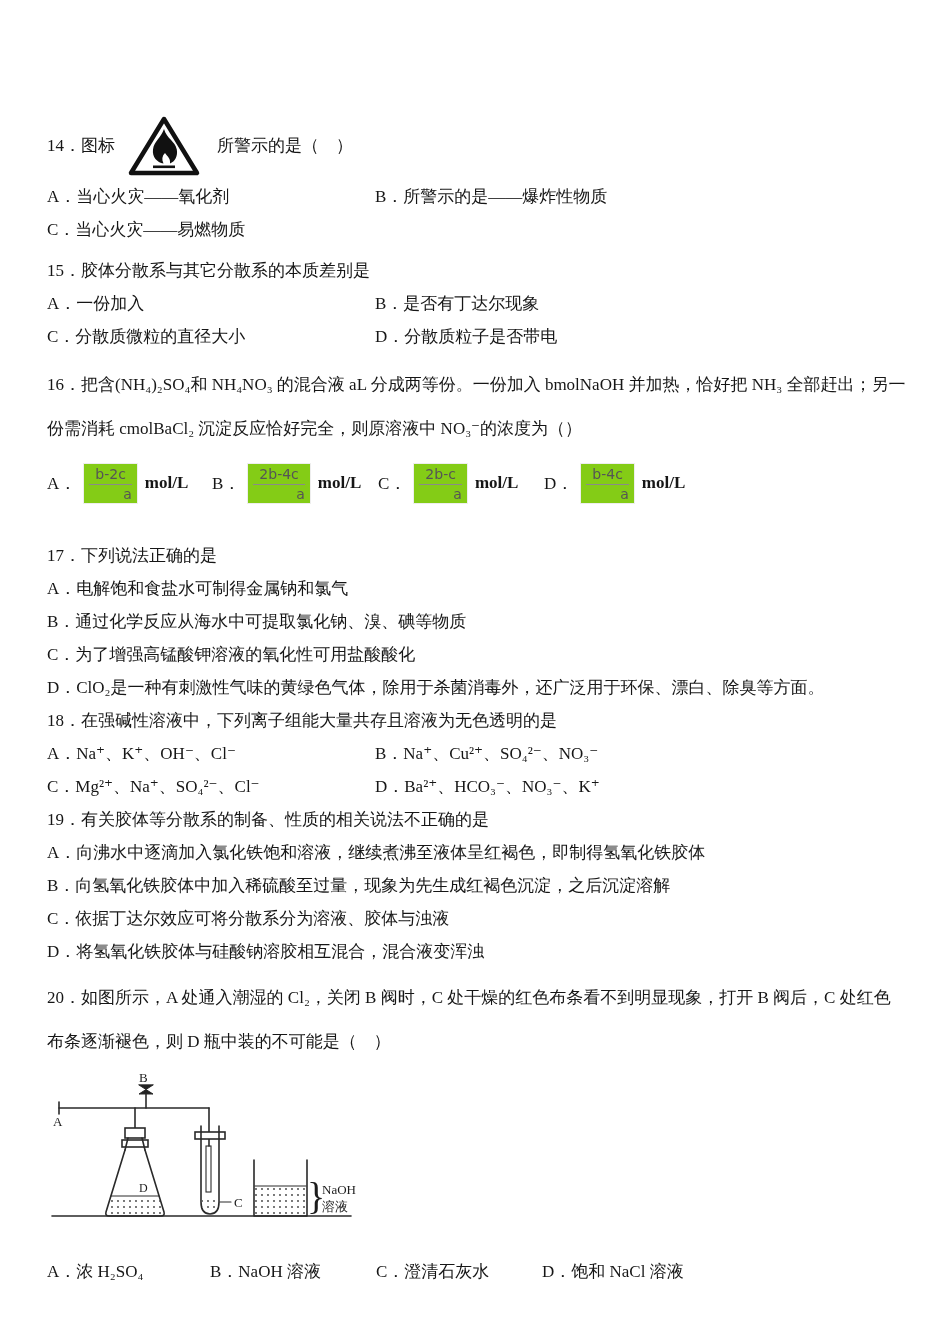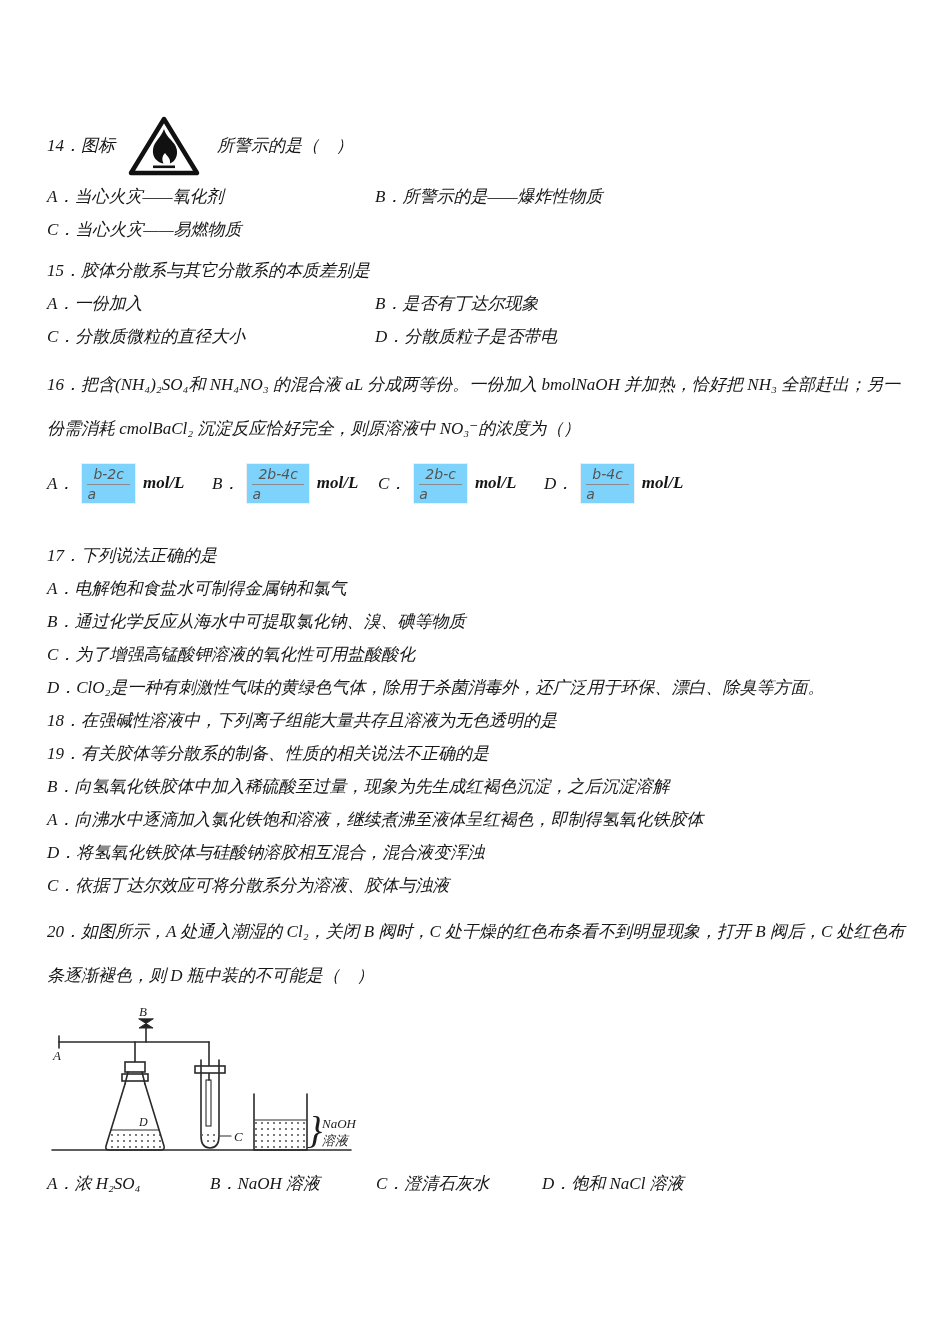--- a/index.html
+++ b/index.html
@@ -6,58 +6,58 @@
   html,body { background:#ffffff; }
   .page {
     position:relative;
     width:950px; height:1344px;
     background:#ffffff;
     font-family:"Liberation Serif","DejaVu Serif",serif;
     font-size:17px;
     color:#161616;
     padding:112px 44px 0 47px;
     overflow:hidden;
-    font-style:italic;
   }
   .q { margin:0; }
   .stem { line-height:33px; }
   .stem-wide { line-height:44px; }
   .opts2 {
     display:grid;
     grid-template-columns:328px 1fr;
     line-height:33px;
   }
   .optline { line-height:33px; }
   .q14-head { display:flex; align-items:center; height:68px; line-height:68px; }
   .q14-head .warn-wrap { margin:0 16px 0 12px; display:inline-flex; }
   .q16-opts {
     display:grid;
     grid-template-columns:165px 166px 166px auto;
     margin-top:6px;
     margin-bottom:2px;
   }
   .q16-opt { display:flex; align-items:center; gap:7px; height:52px; }
   .frac {
-    display:inline-block; text-align:left;
+    display:inline-block; text-align:right;
     font-family:"DejaVu Sans","Liberation Sans",sans-serif;
     font-size:14px; color:#555;
-    background:#7dd3fc; border:1px solid #eeeeee;
+    background:#84cc16; border:1px solid #eeeeee;
     padding:2px 5px 1px;
   }
   .frac .num { display:block; border-bottom:1px solid #8a8a8a; padding:0 6px 2px; }
   .frac .den { display:block; padding-top:1px; }
   .unit { font-weight:bold; }
   .gap-sm { margin-top:8px; }
   .gap-md { margin-top:10px; }
   .gap-lg { margin-top:30px; }
   .q20-diagram { margin:8px 0 0 2px; }
   .q20-opts {
     display:grid;
     grid-template-columns:163px 166px 166px auto;
     line-height:33px;
+    margin-top:22px;
   }
   svg text { font-family:"Liberation Serif","DejaVu Serif",serif; fill:#1c1c1c; }
 </style>
 </head>
 <body>
 
 <div class="page">
 
   <section class="q">
     <div class="q14-head">
@@ -130,28 +130,34 @@
   <section class="q gap-lg">
     <div class="stem">17．下列说法正确的是</div>
     <div class="optline">A．电解饱和食盐水可制得金属钠和氯气</div>
     <div class="optline">B．通过化学反应从海水中可提取氯化钠、溴、碘等物质</div>
     <div class="optline">C．为了增强高锰酸钾溶液的氧化性可用盐酸酸化</div>
     <div class="optline">D．ClO₂是一种有刺激性气味的黄绿色气体，除用于杀菌消毒外，还广泛用于环保、漂白、除臭等方面。</div>
   </section>
 
   <section class="q">
     <div class="stem">18．在强碱性溶液中，下列离子组能大量共存且溶液为无色透明的是</div>
+    <div class="opts2">
+      <span>A．Na⁺、K⁺、OH⁻、Cl⁻</span>
+      <span>B．Na⁺、Cu²⁺、SO₄²⁻、NO₃⁻</span>
+      <span>C．Mg²⁺、Na⁺、SO₄²⁻、Cl⁻</span>
+      <span>D．Ba²⁺、HCO₃⁻、NO₃⁻、K⁺</span>
+    </div>
   </section>
 
   <section class="q">
     <div class="stem">19．有关胶体等分散系的制备、性质的相关说法不正确的是</div>
+    <div class="optline">A．向沸水中逐滴加入氯化铁饱和溶液，继续煮沸至液体呈红褐色，即制得氢氧化铁胶体</div>
     <div class="optline">B．向氢氧化铁胶体中加入稀硫酸至过量，现象为先生成红褐色沉淀，之后沉淀溶解</div>
-    <div class="optline">A．向沸水中逐滴加入氯化铁饱和溶液，继续煮沸至液体呈红褐色，即制得氢氧化铁胶体</div>
+    <div class="optline">C．依据丁达尔效应可将分散系分为溶液、胶体与浊液</div>
     <div class="optline">D．将氢氧化铁胶体与硅酸钠溶胶相互混合，混合液变浑浊</div>
-    <div class="optline">C．依据丁达尔效应可将分散系分为溶液、胶体与浊液</div>
   </section>
 
   <section class="q gap-sm">
     <div class="stem-wide">20．如图所示，A 处通入潮湿的 Cl₂，关闭 B 阀时，C 处干燥的红色布条看不到明显现象，打开 B 阀后，C 处红色布条逐渐褪色，则 D 瓶中装的不可能是（　）</div>
 
     <div class="q20-diagram">
       <svg width="312" height="156" viewBox="0 0 312 156">
         <defs>
           <pattern id="dots" width="6" height="6" patternUnits="userSpaceOnUse">
             <circle cx="3" cy="3" r="0.9" fill="#3a3a3a"></circle>

